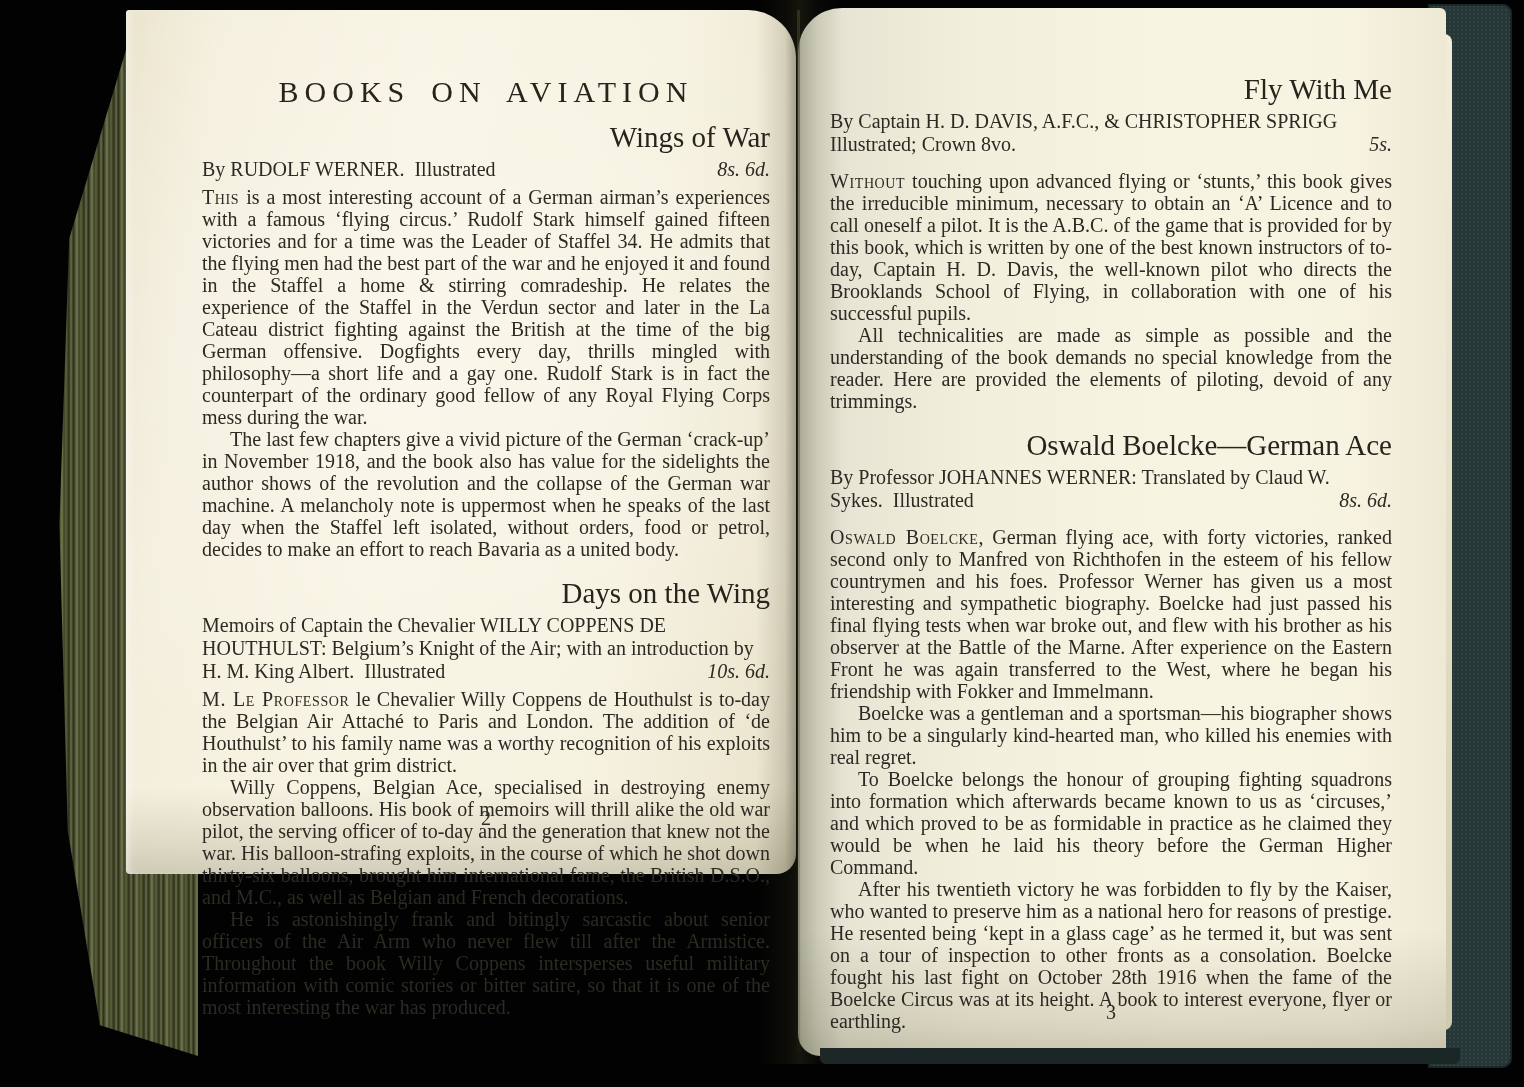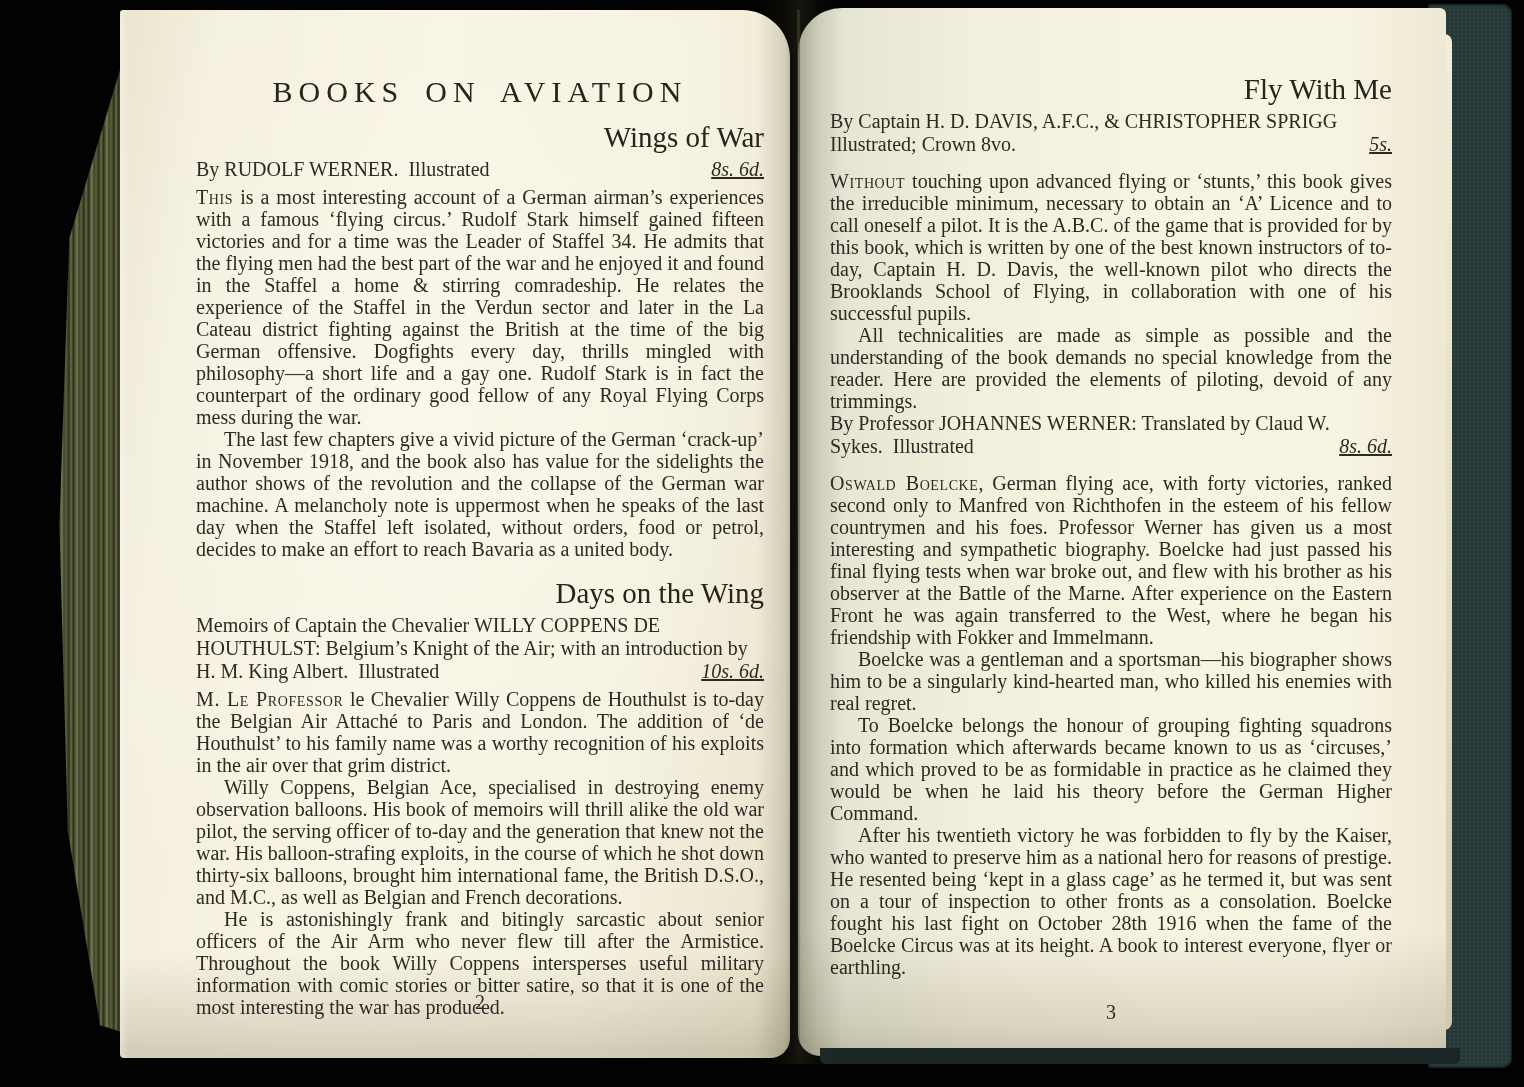--- a/index.html
+++ b/index.html
@@ -29,21 +29,21 @@
     background:linear-gradient(to bottom, #f2edd8, #e2dcc4 60%, #cfc9b0);
     border-radius:0 8px 8px 0;
   }
   .cover-bottom-strip {
     position:absolute; left:820px; top:1048px; width:640px; height:16px;
     background:#1b2627; border-radius:0 0 6px 6px;
   }
 
   .page { position:absolute; color:#2c2a23; }
   .page-left {
-    left:120px; top:10px; width:670px; height:1048px;
+    left:126px; top:10px; width:670px; height:864px;
     border-radius:3px 48px 20px 4px;
     background:
       linear-gradient(to bottom, rgba(0,0,0,0) 90%, rgba(95,88,55,0.16) 97%, rgba(75,68,40,0.22) 100%),
       radial-gradient(120% 90% at 45% 38%, rgba(255,255,255,0.30), rgba(255,255,255,0) 60%),
       linear-gradient(97deg, #eae4cd 0%, #f4efdd 12%, #f8f4e3 40%, #f6f2e0 72%, #ece6d0 94%, #ddd7c0 100%);
     box-shadow:inset 6px 0 8px -4px rgba(255,255,255,0.55);
   }
   .page-right {
     left:798px; top:8px; width:648px; height:1048px;
     border-radius:44px 6px 8px 22px;
@@ -71,21 +71,21 @@
   h1.book-header {
     margin:0 0 10px 0; font-weight:normal; font-size:30px; line-height:36px;
     text-align:center; letter-spacing:0.20em; word-spacing:0.25em; color:#26241c;
   }
   h2.section-title {
     margin:6px 0 4px 0; font-weight:normal; font-size:29px; line-height:34px;
     text-align:right; color:#26241c;
   }
   h2.mt-lg { margin-top:16px; }
   .byline { position:relative; font-size:20px; line-height:23px; margin:0 0 2px 0; }
-  .price  { position:absolute; right:0; bottom:0; font-style:italic;text-decoration:underline; }
+  .price  { position:absolute; right:0; bottom:0; font-style:italic; }
   p.body-par {
     margin:0; font-size:20px; line-height:22px; text-align:justify; color:#2c2a23;
   }
   p.first-sm { margin-top:5px; }
   p.first-lg { margin-top:14px; }
   p.indent   { text-indent:1.4em; }
   .lead { font-variant:small-caps; letter-spacing:0.03em; }
   .page-number {
     position:absolute; bottom:44px; text-align:center; font-size:20px; color:#2c2a23;
   }
@@ -129,20 +129,21 @@
     <div class="text-block">
       <h2 class="section-title">Fly With Me</h2>
       <div class="byline">
         <div>By Captain H. D. DAVIS, A.F.C., &amp; CHRISTOPHER SPRIGG</div>
         <div>Illustrated; Crown 8vo.</div>
         <span class="price">5s.</span>
       </div>
       <p class="body-par first-lg"><span class="lead">Without</span><span> touching upon advanced flying or ‘stunts,’ this book gives the irreducible minimum, necessary to obtain an ‘A’ Licence and to call oneself a pilot. It is the A.B.C. of the game that is provided for by this book, which is written by one of the best known instructors of to-day, Captain H. D. Davis, the well-known pilot who directs the Brooklands School of Flying, in collaboration with one of his successful pupils.</span></p>
       <p class="body-par indent">All technicalities are made as simple as possible and the understanding of the book demands no special knowledge from the reader. Here are provided the elements of piloting, devoid of any trimmings.</p>
 
+      <h2 class="section-title mt-lg">Oswald Boelcke—German Ace</h2>
       <div class="byline">
         <span>By Professor JOHANNES WERNER: Translated by Claud W. Sykes. Illustrated</span>
         <span class="price">8s. 6d.</span>
       </div>
       <p class="body-par first-lg"><span class="lead">Oswald Boelcke</span><span>, German flying ace, with forty victories, ranked second only to Manfred von Richthofen in the esteem of his fellow countrymen and his foes. Professor Werner has given us a most interesting and sympathetic biography. Boelcke had just passed his final flying tests when war broke out, and flew with his brother as his observer at the Battle of the Marne. After experience on the Eastern Front he was again transferred to the West, where he began his friendship with Fokker and Immelmann.</span></p>
       <p class="body-par indent">Boelcke was a gentleman and a sportsman—his biographer shows him to be a singularly kind-hearted man, who killed his enemies with real regret.</p>
       <p class="body-par indent">To Boelcke belongs the honour of grouping fighting squadrons into formation which afterwards became known to us as ‘circuses,’ and which proved to be as formidable in practice as he claimed they would be when he laid his theory before the German Higher Command.</p>
       <p class="body-par indent">After his twentieth victory he was forbidden to fly by the Kaiser, who wanted to preserve him as a national hero for reasons of prestige. He resented being ‘kept in a glass cage’ as he termed it, but was sent on a tour of inspection to other fronts as a consolation. Boelcke fought his last fight on October 28th 1916 when the fame of the Boelcke Circus was at its height. A book to interest everyone, flyer or earthling.</p>
     </div>
     <div class="page-number">3</div>

